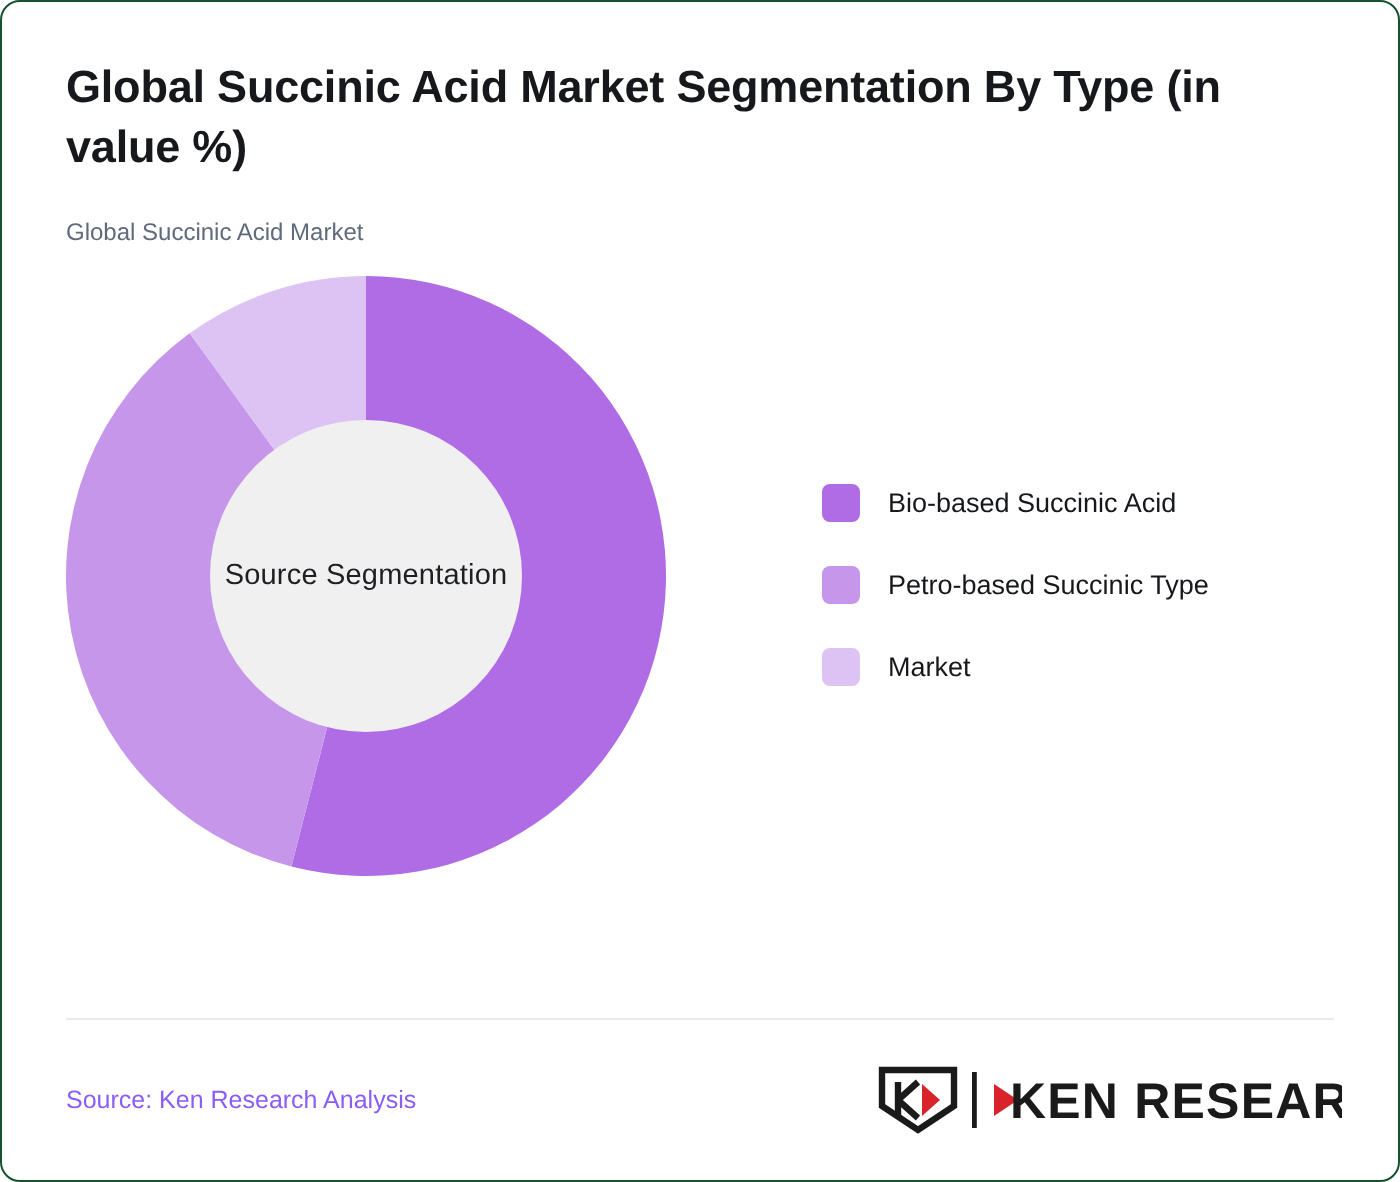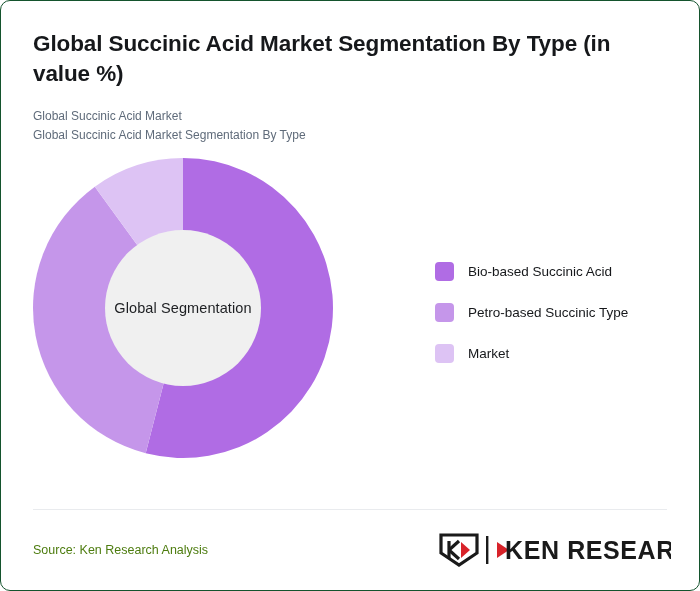--- a/index.html
+++ b/index.html
@@ -82,21 +82,21 @@
   .center-label span {
     font-size: 14.5px;
     color: #1d1f22;
     letter-spacing: 0.1px;
     text-align: center;
   }
 
   
   .legend {
     position: absolute;
-    left: 434px;
+    left: 410px;
     top: 105px;
     width: 250px;
     text-align: center;
   }
   .legend-item {
     display: flex;
     align-items: center;
     height: 41px;
   }
   .legend-swatch {
@@ -126,55 +126,54 @@
     left: 32px;
     right: 28px;
     top: 527px;
     height: 44px;
     display: flex;
     align-items: center;
     justify-content: space-between;
   }
   .source-text {
     font-size: 12.5px;
-    color: #4d7c0f;
+    color: #8b5cf6;
     text-align: right;
   }
   .logo {
     display: flex;
     align-items: center;
   }
   .logo svg { display: block; }
 </style>
 </head>
 <body>
 
 <div class="card">
 
   <div class="header">
     <h1 class="chart-title">Global Succinic Acid Market Segmentation By Type (in value %)</h1>
     <div class="subtitles">
       <div class="subtitle">Global Succinic Acid Market</div>
-      <div class="subtitle">Global Succinic Acid Market Segmentation By Type</div>
     </div>
   </div>
 
   <div class="chart-body">
 
     <div class="donut-wrap">
       <svg class="donut-svg" viewBox="0 0 300 300">
         <g id="donut-slices">
             <path d="M 150 150 L 150 0 A 150 150 0 1 1 112.69651692527177 295.2874741692947 Z" fill="#b06ce4"></path>
             <path d="M 150 150 L 112.69651692527177 295.2874741692947 A 150 150 0 0 1 61.83221215612902 28.647450843757895 Z" fill="#c596ea"></path>
             <path d="M 150 150 L 61.83221215612902 28.647450843757895 A 150 150 0 0 1 149.99999999999997 0 Z" fill="#ddc3f4"></path>
           </g>
         <circle cx="150" cy="150" r="78" id="donut-hole" fill="#f0f0f0"></circle>
       </svg>
       <div class="center-label">
-        <span>Global Segmentation</span>
+        <span>Source Segmentation</span>
       </div>
     </div>
 
     <div class="legend" id="legend">
         <div class="legend-item">
           <span class="legend-swatch" style="background: rgb(176, 108, 228);"></span>
           <span class="legend-label">Bio-based Succinic Acid</span>
         </div>
         <div class="legend-item">
           <span class="legend-swatch" style="background: rgb(197, 150, 234);"></span>

